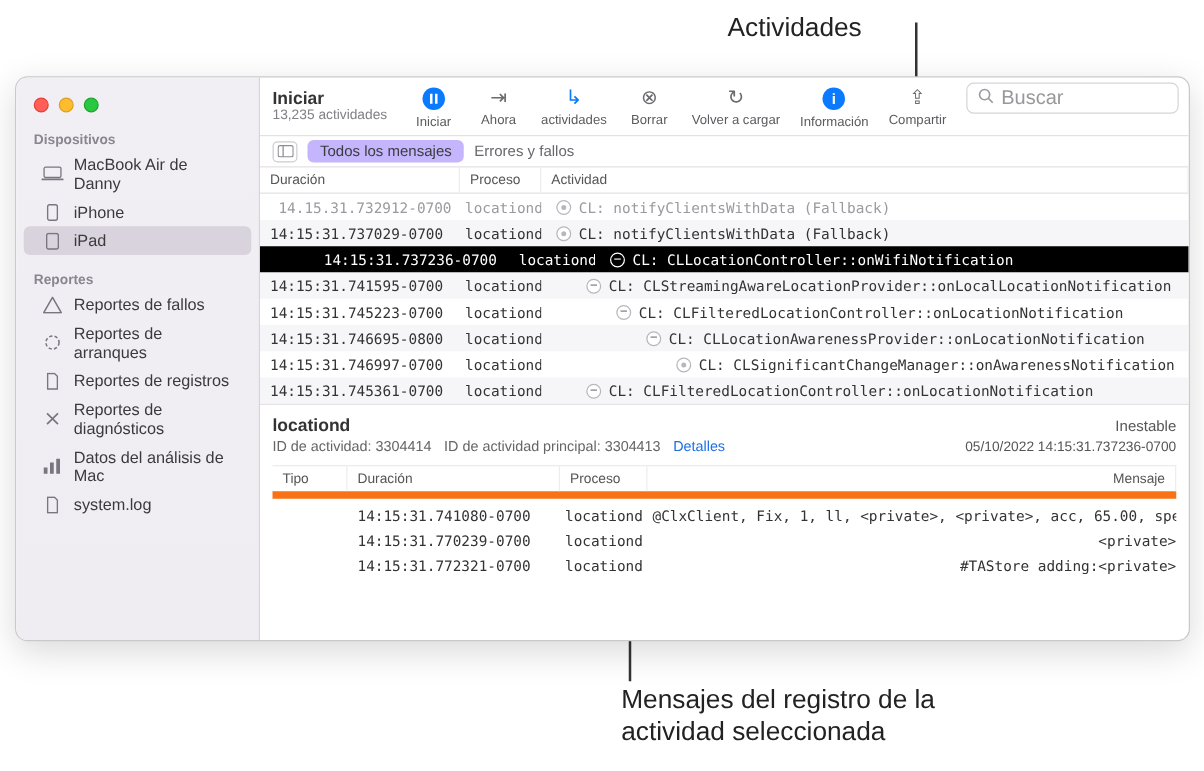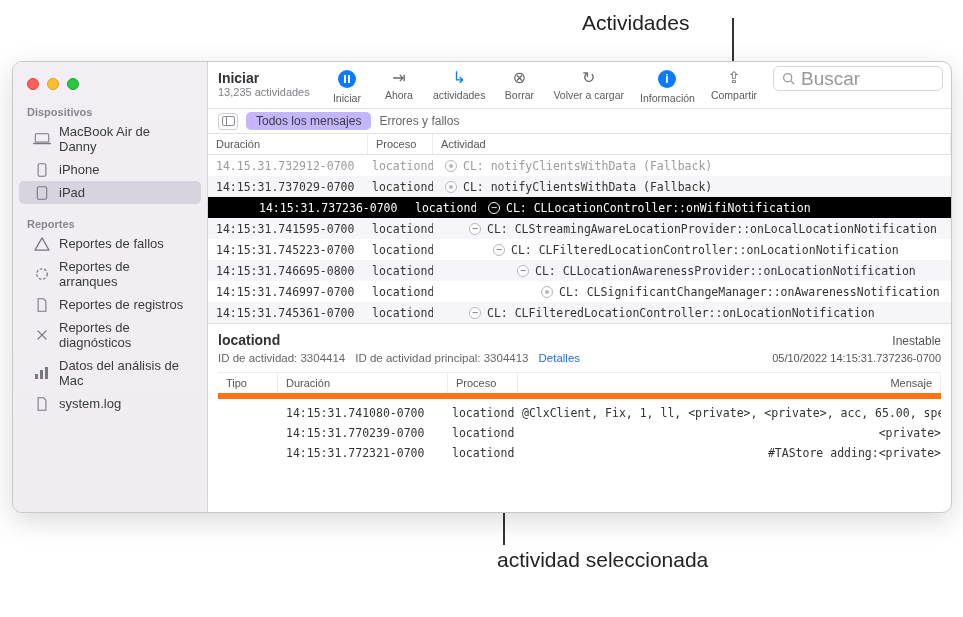--- a/index.html
+++ b/index.html
@@ -101,21 +101,21 @@
   .tb-btn .circ {
     width:22px; height:22px; border-radius:50%;
     display:flex; align-items:center; justify-content:center;
   }
   .tb-btn.blue .circ svg, .tb-btn.blue .glyph { color:#007aff; }
   .tb-btn .glyph { font-size:16px; color:#6b6b70; }
   .search {
     display:flex; align-items:center; gap:6px;
     border:1px solid #d7d4d9; border-radius:6px;
     padding: 2px 8px; margin-left:6px; width:170px; height:25px;
-    color:#98989c; font-size:19px;
+    color:#98989c; font-size:16px;
   }
   .filterbar {
     display:flex; align-items:center; gap:8px;
     padding: 3px 10px; border-bottom:1px solid #e3e1e5;
     font-size:12px;
   }
   .pill {
     background:#c4b5fd; border-radius:5px; padding:2px 10px; font-size:12px; color:#3b3b3e;
   }
   .linklike { color:#67676c; }
@@ -143,21 +143,21 @@
   .tree-indent { display:inline-block; }
   .node {
     width:12px; height:12px; border:1px solid #b7b7bd; border-radius:50%;
     display:inline-flex; align-items:center; justify-content:center;
     font-size:10px; color:#6d6d72; background:#fff; margin-right:6px;
     line-height:1; 
   }
   .node.minus::before { content:"−"; }
   .node.dot::before { content:""; width:4px; height:4px; background:#b7b7bd; border-radius:50%; display:block;}
   .row.sel .node { border-color:#fff; color:#fff; background:transparent;}
-  .row.partial { color:#9a9a9f; }
+  .row.partial { color:#9a9a9f;text-align:center; }
   
   .detail {
     border-top:1px solid #e3e1e5;
     padding: 8px 10px 4px 10px;
     display:flex; flex-direction:column; gap:4px;
   }
   .detail-top { display:flex; align-items:baseline; }
   .detail-top .procname { font-weight:600; font-size:14px; }
   .detail-top .right { margin-left:auto; color:#555; font-size:12px;}
   .detail-meta { display:flex; gap:10px; font-size:11.5px; color:#666; align-items:flex-start;}
@@ -181,20 +181,21 @@
 </style>
 </head>
 <body>
 
 <div class="callout" style="left:582px; top:10px;">
   <span>Actividades</span>
 </div>
 <div class="callout-line" style="left:732px; top:18px; width:2px; height:180px;"></div>
 
 <div class="callout" style="left:497px; top:547px;">
+  <div>Mensajes del registro de la</div>
   <div>actividad seleccionada</div>
 </div>
 <div class="callout-line" style="left:503px; top:485px; width:2px; height:60px;"></div>
 
 <div class="window">
 
   <div class="sidebar">
     <div class="traffic">
       <div class="tl red"></div>
       <div class="tl yel"></div>

